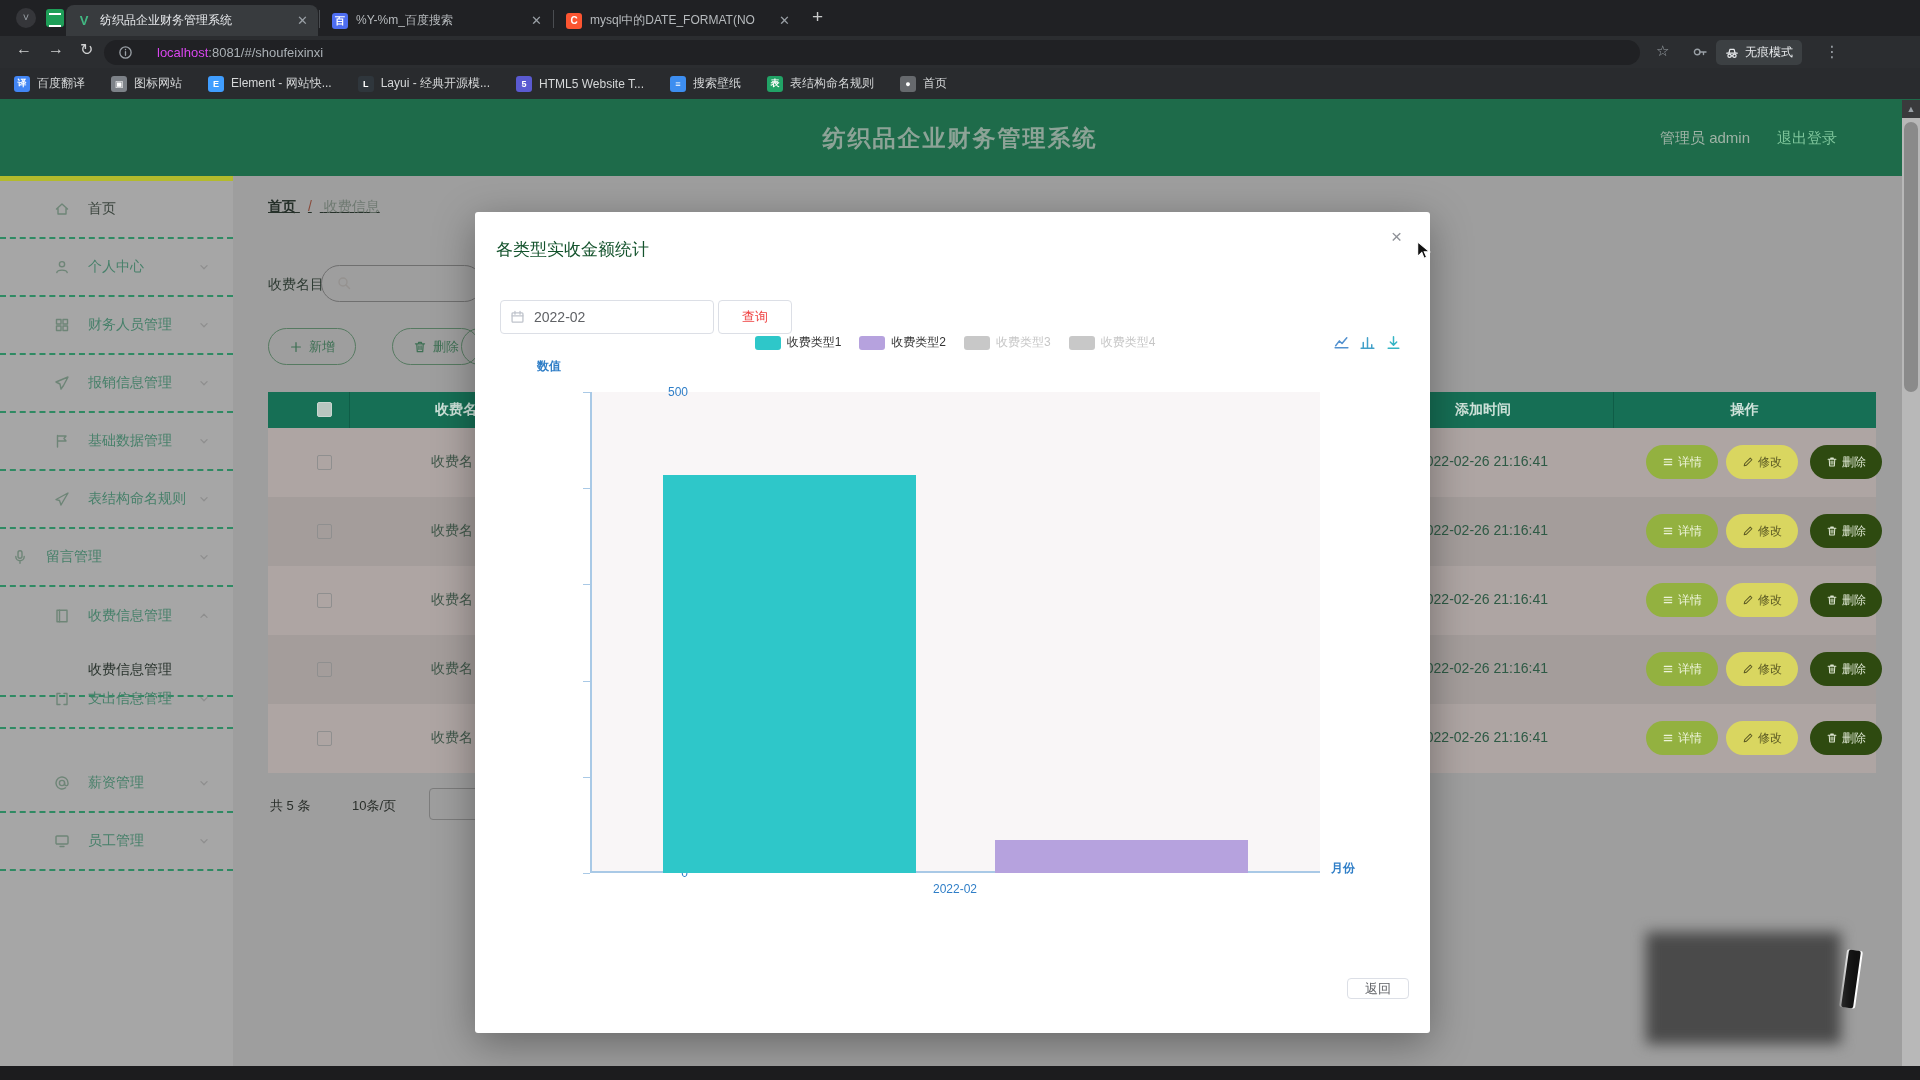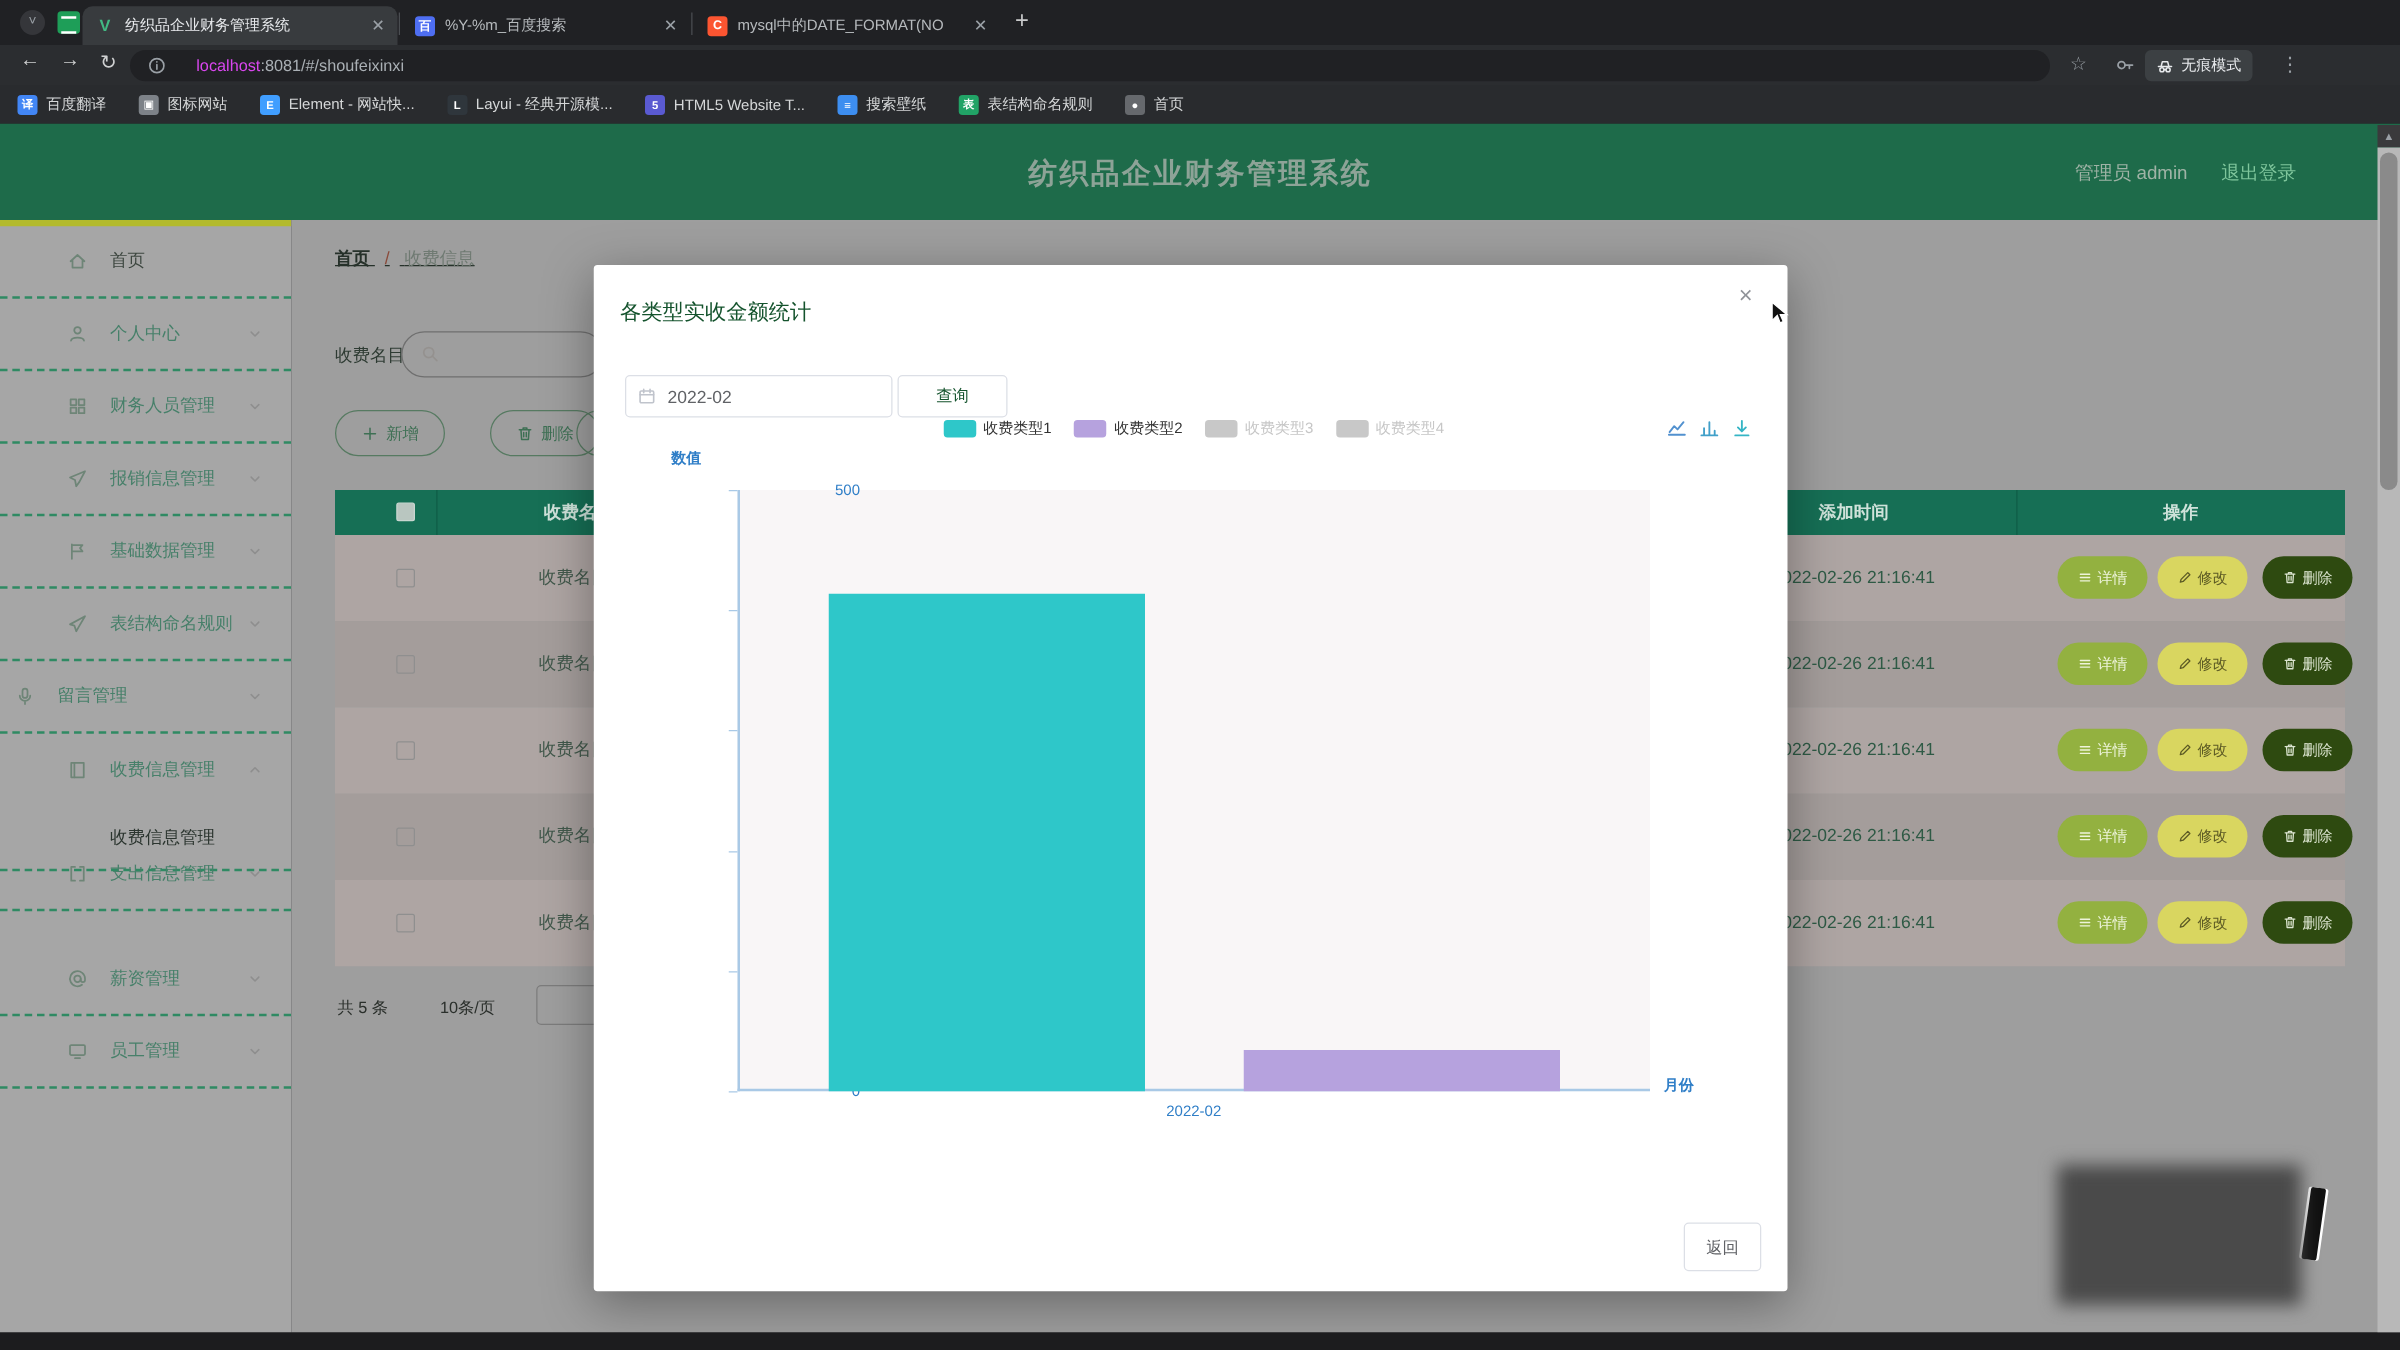--- a/index.html
+++ b/index.html
@@ -100,41 +100,41 @@
 
   
   .modal { left:475px; top:212px; width:955px; height:821px; background:#fff; border-radius:3px;
     box-shadow:0 10px 40px rgba(0,0,0,.35); }
   .m-title { position:absolute; left:21px; top:26px; font-size:17px; color:#14532d; }
   .m-close { position:absolute; left:916px; top:14px; font-size:19px; color:#909399; }
   .dateinput { position:absolute; left:25px; top:88px; width:214px; height:34px;
     border:1px solid #dcdfe6; border-radius:4px; }
   .dateinput .cic { position:absolute; left:9px; top:9px; width:15px; height:15px; color:#c0c4cc; }
   .dateinput .dval { position:absolute; left:33px; top:8px; font-size:14px; color:#606266; }
-  .querybtn { position:absolute; left:243px; top:88px; width:88px; height:34px; border:1px solid #dcdfe6;
-    border-radius:4px; background:#fff; font-size:13px; color:#14532d;
+  .querybtn { position:absolute; left:243px; top:88px; width:74px; height:34px; border:1px solid #dcdfe6;
+    border-radius:4px; background:#fff; font-size:13px; color:#ef4444;
     display:flex; align-items:center; justify-content:center; }
   .legend { position:absolute; left:115px; top:122px; width:730px; display:flex;
     justify-content:center; gap:18px; }
   .litem { display:flex; align-items:center; gap:6px; font-size:12px; color:#333; }
   .litem.off { color:#c6c6c6; }
   .lsw { width:26px; height:14px; border-radius:3px; }
   .toolbox { position:absolute; left:858px; top:122px; display:flex; gap:9px; }
   .toolbox .tbi { width:17px; height:17px; }
   .tb0 { color:#5291cf; } .tb1 { color:#41a0c9; } .tb2 { color:#35b5c5; }
 
   .ylab { position:absolute; left:62px; top:146px; font-size:12px; color:#2f7ec7; font-weight:bold; }
   .plot { position:absolute; left:115px; top:180px; width:730px; height:481px; background:#f9f6f7;
     border-left:2px solid #a9c9e6; border-bottom:2px solid #a9c9e6; }
   .ytick { position:absolute; right:742px; width:40px; text-align:right; font-size:12px; color:#2f7ec7; }
   .ytickmark { position:absolute; left:108px; width:7px; height:1px; background:#a9c9e6; }
   .bar { position:absolute; }
   .xtick { position:absolute; left:115px; width:730px; top:670px; text-align:center; font-size:12px; color:#2f7ec7; }
   .xlab { position:absolute; left:856px; top:648px; font-size:12px; color:#2f7ec7; font-weight:bold; }
-  .backbtn { position:absolute; left:872px; top:766px; width:62px; height:39px; border:1px solid #dcdfe6;
+  .backbtn { position:absolute; left:872px; top:766px; width:62px; height:21px; border:1px solid #dcdfe6;
     border-radius:4px; background:#fff; font-size:13px; color:#606266;
     display:flex; align-items:center; justify-content:center; }
 
   
   .scroll-up { left:1902px; top:100px; width:18px; height:18px; background:#3a3a3c; color:#9aa0a6;
     font-size:9px; text-align:center; line-height:18px; }
   .scroll-track { left:1902px; top:118px; width:18px; height:948px; background:#b8b8b8; }
   .scroll-thumb { left:1904px; top:122px; width:14px; height:270px; background:#8a8a8a; border-radius:7px; }
   .bottombar { left:0; top:1066px; width:1920px; height:14px; background:#1c1c1e; }
   .watermark { left:1498px; top:938px; font-size:60px; font-weight:bold; color:#000;

